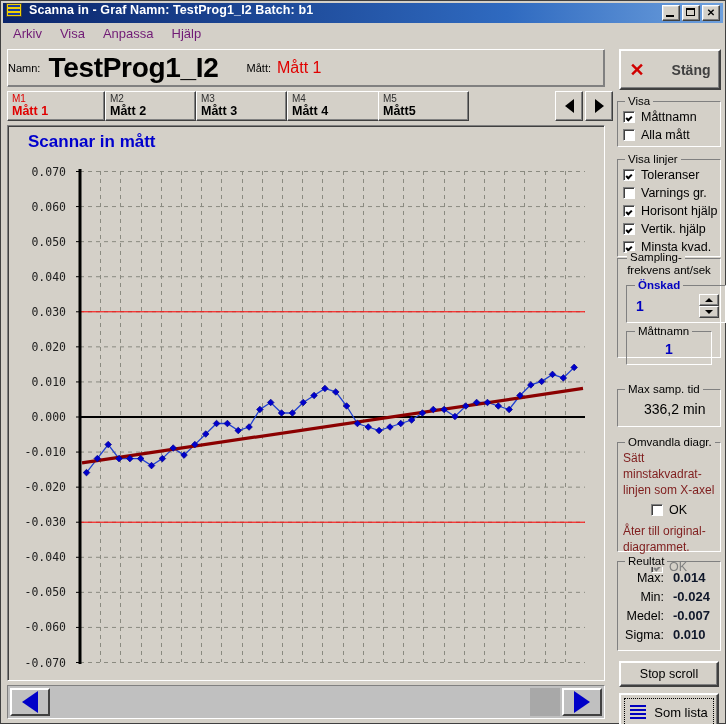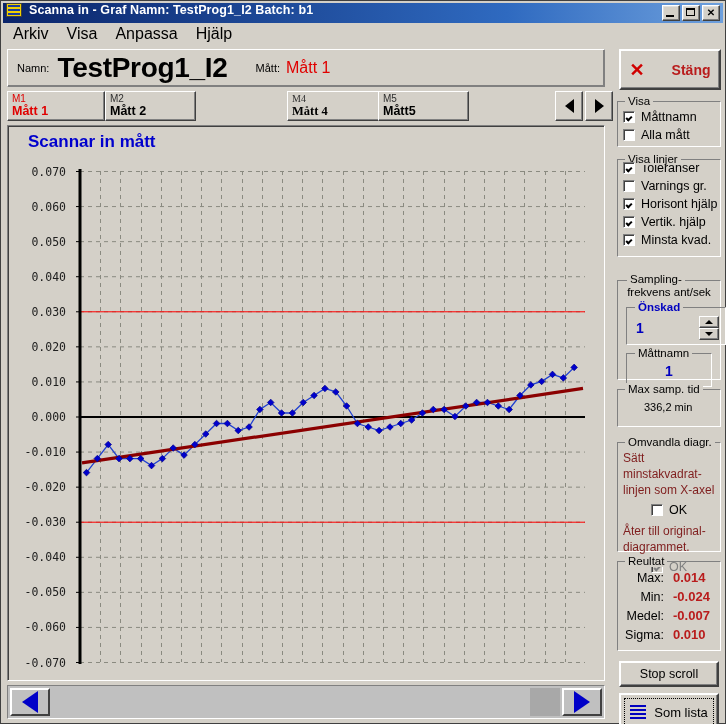--- a/index.html
+++ b/index.html
@@ -34,29 +34,29 @@
          position:relative;font-size:9px;line-height:12px;text-align:center;
          font-family:"Liberation Sans",sans-serif;color:#000;cursor:default;}
   .tbbtn.min::after{content:"";position:absolute;left:3px;bottom:3px;width:8px;height:2px;background:#000;}
   .tbbtn.max::after{content:"";position:absolute;left:3px;top:2px;width:9px;height:8px;
                     border:1px solid #000;border-top-width:2px;box-sizing:border-box;}
   .tbbtn.cls{font-weight:bold;font-size:10px;line-height:13px;}
 
   
   #menubar{position:absolute;left:2px;top:23px;width:720px;height:19px;background:#d4d0c8;
            display:flex;align-items:center;}
-  #menubar .mi{padding:1px 8px;margin-left:2px;font-size:16px;color:#000000;cursor:default;}
+  #menubar .mi{padding:1px 8px;margin-left:2px;font-size:13px;color:#701a75;cursor:default;}
 
   
   #hdrbox{position:absolute;left:6px;top:48px;width:598px;height:38px;
           background:#d4d0c8;box-sizing:border-box;
           border:1px solid #fff;border-right-color:#808080;border-bottom-color:#808080;
           box-shadow:inset -1px -1px 0 #808080;
           display:flex;align-items:center;}
-  #hdrbox .lbl-small{font-size:11px;margin-left:9px;}
+  #hdrbox .lbl-small{font-size:11px;}
   #hdr-name{font-size:28px;font-weight:bold;margin-left:8px;letter-spacing:-.3px;}
   #hdrbox .lbl-small2{font-size:11px;margin-left:28px;}
   #hdr-matt{font-size:16px;color:#e00000;margin-left:6px;}
 
   
   #tabrow{position:absolute;left:6px;top:90px;width:598px;height:32px;}
   .tab{position:absolute;top:0;height:30px;box-sizing:border-box;
        background:#d4d0c8;
        border:1px solid #fff;border-right-color:#404040;border-bottom-color:#404040;
        box-shadow:inset -1px -1px 0 #808080;
@@ -92,21 +92,21 @@
   #sb-thumb{position:absolute;right:44px;top:2px;width:30px;height:28px;background:#a8a8a8;}
 
   
   #side{position:absolute;left:612px;top:48px;width:110px;height:670px;}
   .btn3d{background:#d4d0c8;box-sizing:border-box;
          border:2px solid #fff;border-right-color:#404040;border-bottom-color:#404040;
          box-shadow:inset -1px -1px 0 #808080;cursor:default;}
   #btn-stang{position:absolute;left:6px;top:0;width:102px;height:41px;
              display:flex;align-items:center;justify-content:center;gap:6px;}
   #btn-stang .xm{color:#d00000;font-size:18px;font-weight:bold;line-height:18px;}
-  #btn-stang .lb{color:#b91c1c;font-size:14px;font-weight:bold;margin-left:21px;}
+  #btn-stang .lb{color:#404040;font-size:14px;font-weight:bold;margin-left:21px;}
 
   .grp{position:absolute;left:4px;width:104px;box-sizing:border-box;
        border:1px solid #808080;border-right-color:#fff;border-bottom-color:#fff;}
   .grp>.gl{position:absolute;left:7px;top:-7px;background:#d4d0c8;padding:0 3px;font-size:11.5px;color:#000;white-space:nowrap;}
   .cbrow{display:flex;align-items:center;height:16px;margin:2px 0 0 5px;}
   .cbx{width:12px;height:12px;background:#fff;box-sizing:border-box;
        border:1px solid #808080;border-right-color:#fff;border-bottom-color:#fff;
        box-shadow:inset 1px 1px 0 #404040;position:relative;flex:0 0 auto;cursor:default;}
   .cbx.on::after{content:"";position:absolute;left:2px;top:4px;width:4px;height:2px;
                  border-left:2px solid #000;border-bottom:2px solid #000;transform:rotate(-45deg);}
@@ -123,21 +123,21 @@
   .spin{position:absolute;right:6px;top:8px;width:20px;height:24px;}
   .spb{width:20px;height:12px;background:#d4d0c8;box-sizing:border-box;
        border:1px solid #fff;border-right-color:#404040;border-bottom-color:#404040;
        box-shadow:inset -1px -1px 0 #808080;display:flex;align-items:center;justify-content:center;cursor:default;}
   .spb .up{width:0;height:0;border-left:4px solid transparent;border-right:4px solid transparent;border-bottom:4px solid #000;}
   .spb .dn{width:0;height:0;border-left:4px solid transparent;border-right:4px solid transparent;border-top:4px solid #000;}
 
   .redtxt{color:#7f1d1d;font-size:12px;line-height:16px;}
   .resrow{display:flex;align-items:baseline;height:19px;}
   .resk{width:46px;text-align:right;font-size:12.5px;}
-  .resv{margin-left:9px;color:#b91c1c;font-weight:bold;font-size:13px;text-align:right;}
+  .resv{margin-left:9px;color:#0f172a;font-weight:bold;font-size:13px;text-align:right;}
 
   #btn-stop{position:absolute;left:6px;width:100px;height:26px;display:flex;align-items:center;justify-content:center;font-size:12.5px;}
   #btn-list{position:absolute;left:6px;width:100px;height:38px;
             display:flex;align-items:center;justify-content:center;gap:8px;}
   #btn-list .inner{position:absolute;left:3px;top:3px;right:3px;bottom:3px;border:1px dotted #000;}
   #btn-list .lines{display:flex;flex-direction:column;gap:2px;z-index:2;}
   #btn-list .lines i{display:block;width:16px;height:2px;background:#0000c0;}
   #btn-list .lb{font-size:13px;z-index:2;}
 </style>
 </head>
@@ -176,21 +176,25 @@
 
   <div id="tabrow">
     <div class="tab sel" style="left:0px;width:98px;">
       <span class="t-id">M1</span>
       <span class="t-lb">Mått 1</span>
     </div>
     <div class="tab" style="left:98px;width:91px;">
       <span class="t-id">M2</span>
       <span class="t-lb">Mått 2</span>
     </div>
-    <div class="tab" style="left:280px;width:101px;font-family:Liberation Serif, serif;">
+    <div class="tab" style="left:189px;width:91px;">
+      <span class="t-id">M3</span>
+      <span class="t-lb">Mått 3</span>
+    </div>
+    <div class="tab" style="left:280px;width:101px;">
       <span class="t-id">M4</span>
       <span class="t-lb">Mått 4</span>
     </div>
     <div class="tab" style="left:371px;width:91px;">
       <span class="t-id">M5</span>
       <span class="t-lb">Mått5</span>
     </div>
     <div class="navbtn" style="left:548px;">
       <span class="tri-l"></span>
     </div>
@@ -351,21 +355,21 @@
         <span class="cblb">Måttnamn</span>
       </div>
       <div class="cbrow">
         <span class="cbx"></span>
         <span class="cblb">Alla mått</span>
       </div>
     </div>
 
     <div class="grp" style="top:110px;height:98px;">
       <span class="gl">Visa linjer</span>
-      <div class="cbrow" style="margin-top:0;">
+      <div class="cbrow" style="margin-top:7px;">
         <span class="cbx on"></span>
         <span class="cblb">Toleranser</span>
       </div>
       <div class="cbrow">
         <span class="cbx"></span>
         <span class="cblb">Varnings gr.</span>
       </div>
       <div class="cbrow">
         <span class="cbx on"></span>
         <span class="cblb">Horisont hjälp</span>
@@ -373,21 +377,21 @@
       <div class="cbrow">
         <span class="cbx on"></span>
         <span class="cblb">Vertik. hjälp</span>
       </div>
       <div class="cbrow">
         <span class="cbx on"></span>
         <span class="cblb">Minsta kvad.</span>
       </div>
     </div>
 
-    <div class="grp" style="top:231px;height:100px;">
+    <div class="grp" style="top:209px;height:100px;">
       <span class="gl" style="top:-8px;left:9px;">Sampling-</span>
       <div style="text-align:center;font-size:11.5px;margin-top:5px;">frekvens ant/sek</div>
 
       <div class="mini" style="left:8px;top:26px;width:100px;height:38px;">
         <span class="gl bigval" style="color:#0000c0;font-weight:bold;">Önskad</span>
         <div class="bigval" style="position:absolute;left:9px;top:12px;">1</div>
         <div class="spin">
           <div class="spb">
               <span class="up"></span>
             </div>
@@ -398,21 +402,21 @@
       </div>
 
       <div class="mini" style="left:8px;top:72px;width:86px;height:34px;">
         <span class="gl">Måttnamn</span>
         <div class="bigval" style="position:absolute;left:0;right:0;top:9px;text-align:center;">1</div>
       </div>
     </div>
 
     <div class="grp" style="top:340px;height:38px;padding-left:19px;">
       <span class="gl">Max samp. tid</span>
-      <div style="font-size:11px;margin:11px 0 0 7px;">336,2 min</div>
+      <div style="font-size:14px;margin:11px 0 0 7px;">336,2 min</div>
     </div>
 
     <div class="grp" style="top:393px;height:110px;">
       <span class="gl">Omvandla diagr.</span>
       <div class="redtxt" style="margin:7px 0 0 5px;">Sätt minstakvadrat-</div>
       <div class="redtxt" style="margin-left:5px;">linjen som X-axel</div>
       <div class="cbrow" style="justify-content:center;margin:4px 0 0 0;">
         <span class="cbx"></span>
         <span class="cblb">OK</span>
       </div>

